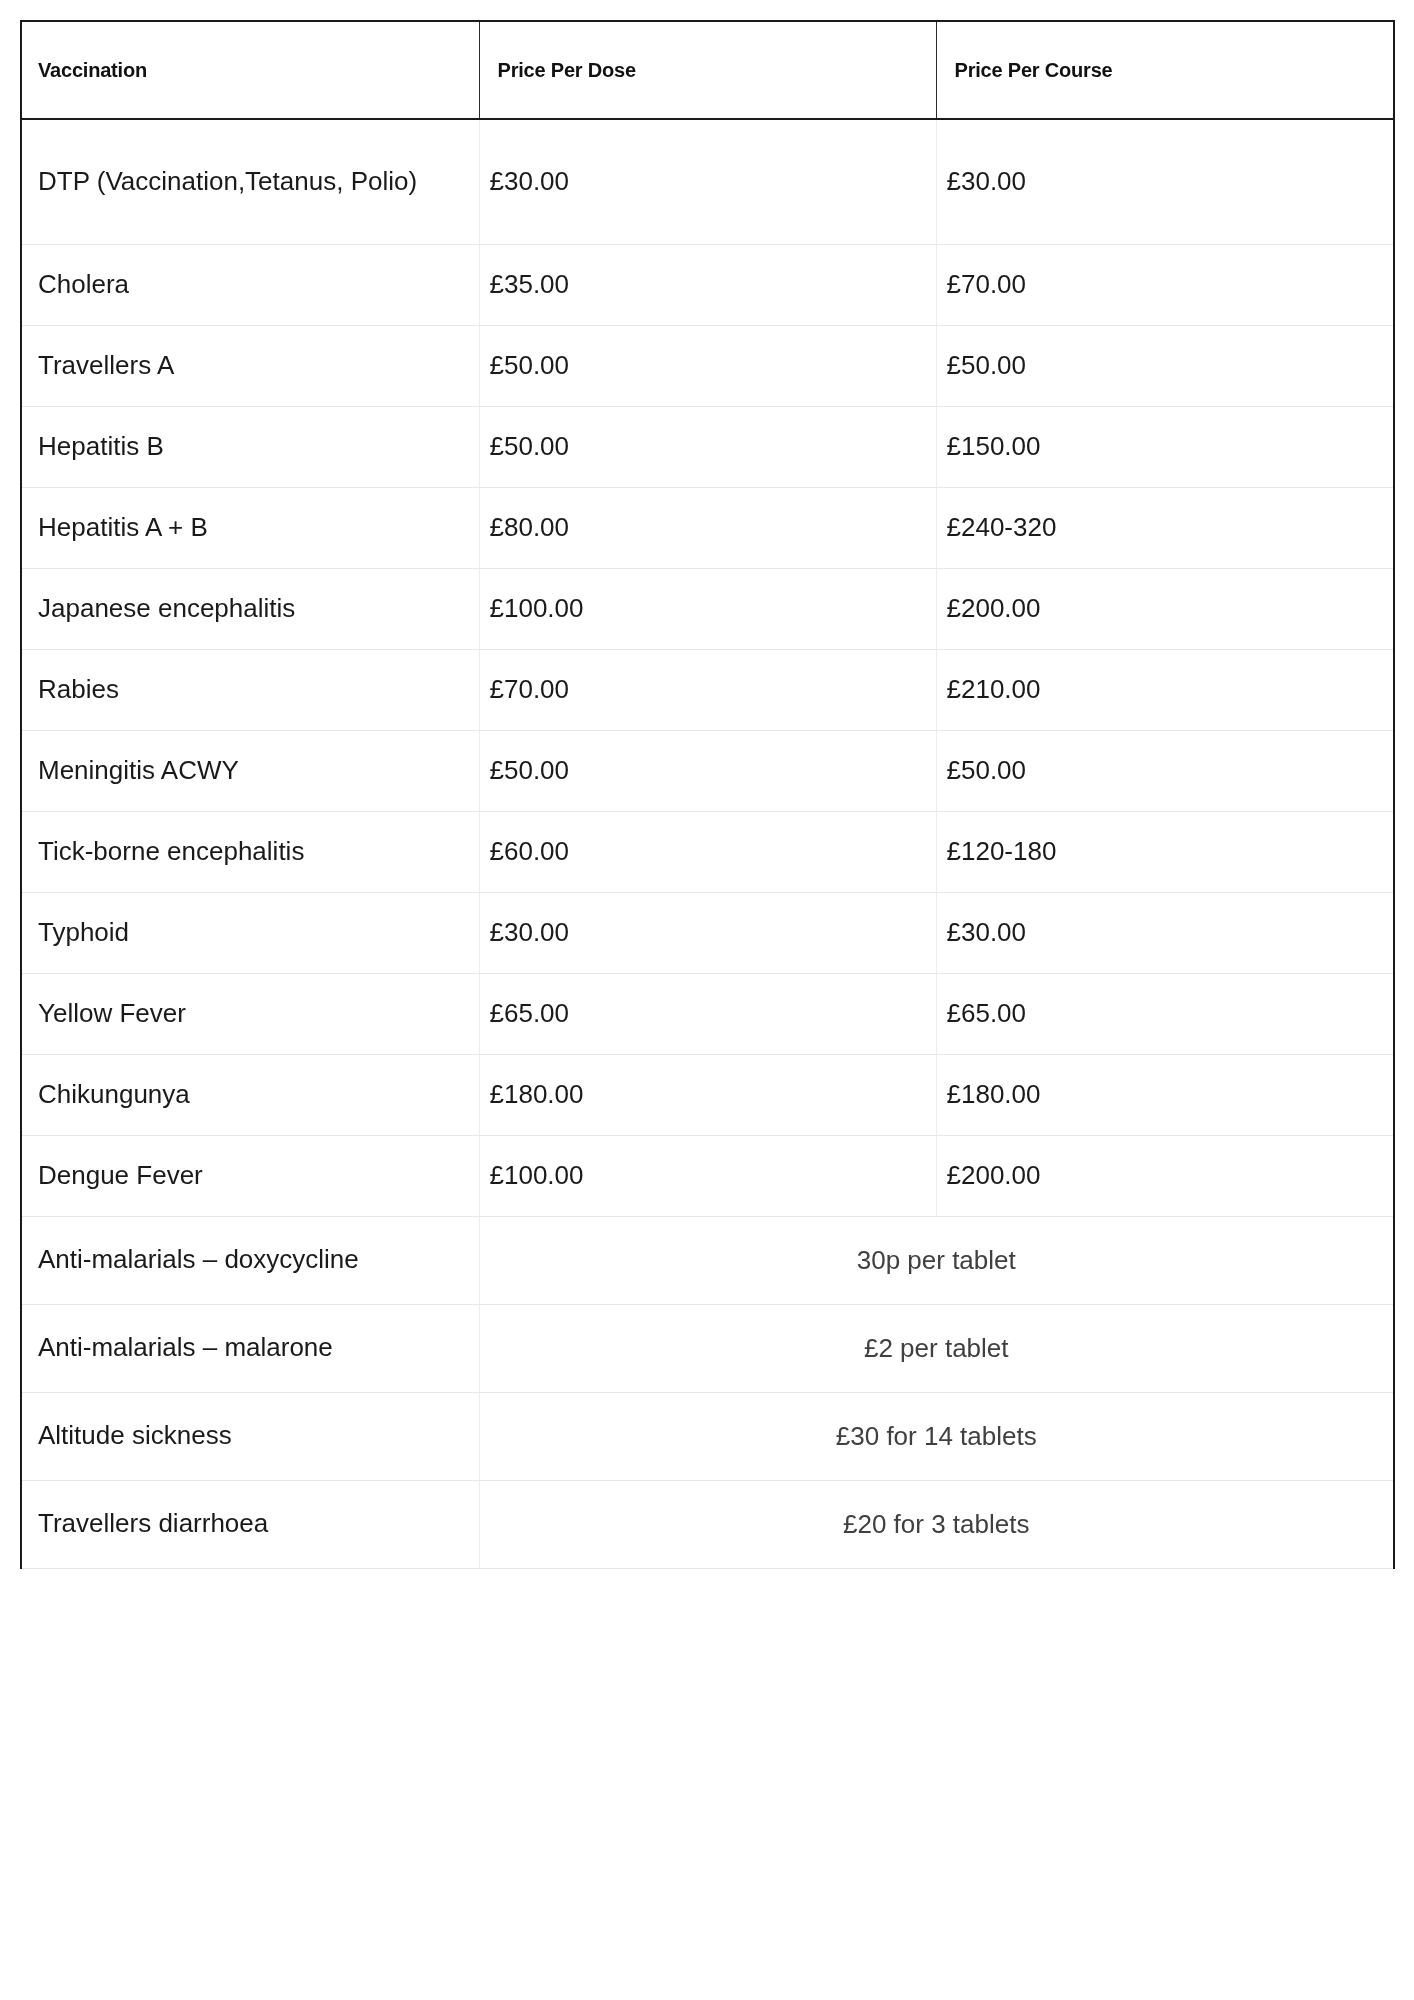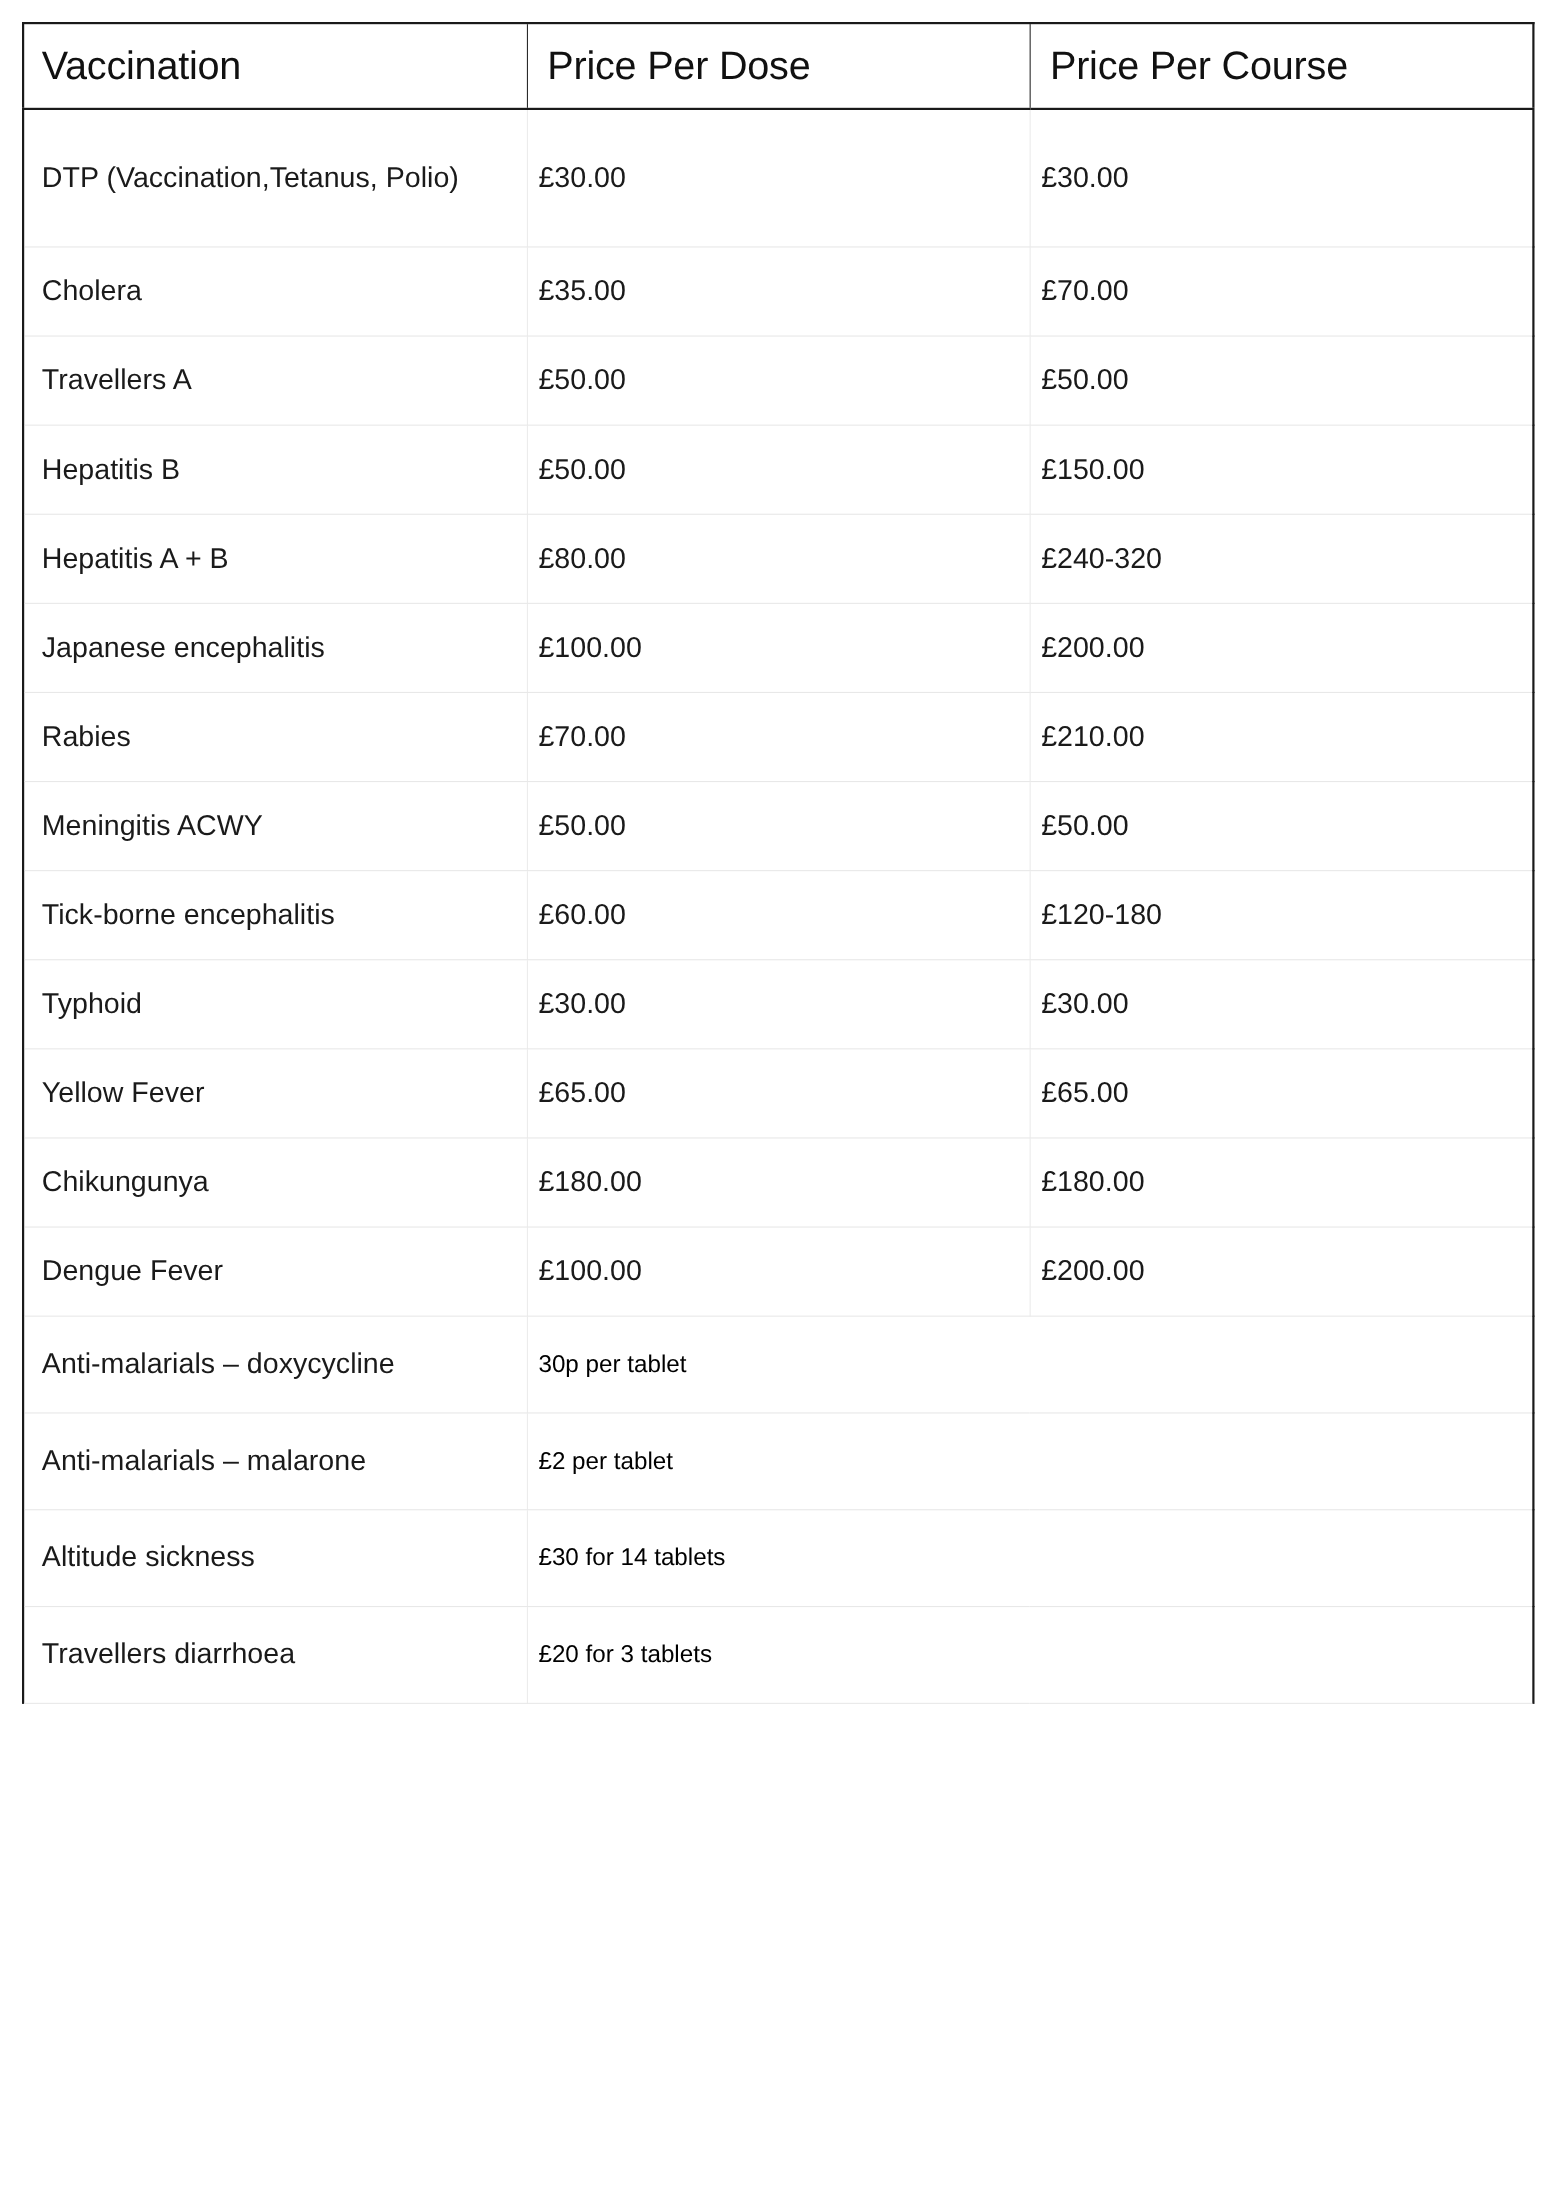--- a/index.html
+++ b/index.html
@@ -29,23 +29,23 @@
     border-left: 2px solid #1a1a1a;
     border-right: 2px solid #1a1a1a;
     border-top: 2px solid #1a1a1a;
     background: #ffffff;
   }
   col.c1 { width: 458px; }
   col.c2 { width: 457px; }
   col.c3 { width: 458px; }
 
   thead th {
-    height: 78px;
-    font-size: 36px;
-    font-weight: normal;
+    height: 98px;
+    font-size: 20px;
+    font-weight: bold;
     letter-spacing: -0.2px;
     color: #111111;
     text-align: left;
     vertical-align: middle;
     padding: 0 0 0 16px;
     border-bottom: 2px solid #1a1a1a;
     border-right: 1px solid #2b2b2b;
     background: #ffffff;
     white-space: nowrap;
   }
@@ -70,23 +70,24 @@
     letter-spacing: 0px;
   }
   td.val {
     font-size: 26px;
     font-weight: 400;
     color: #1a1a1a;
     padding: 6px 10px;
     letter-spacing: 0px;
   }
   td.merged {
-    font-size: 22px;
+    font-size: 26px;
     font-weight: 400;
-    color: #000000;
+    color: #404040;
+    text-align: center;
     padding: 6px 10px;
   }
 
   tbody tr.r-tall td { height: 125px; }
   tbody tr.r-std td  { height: 81px; }
   tbody tr.r-merge td { height: 88px; }
 </style>
 </head>
 <body>
 

